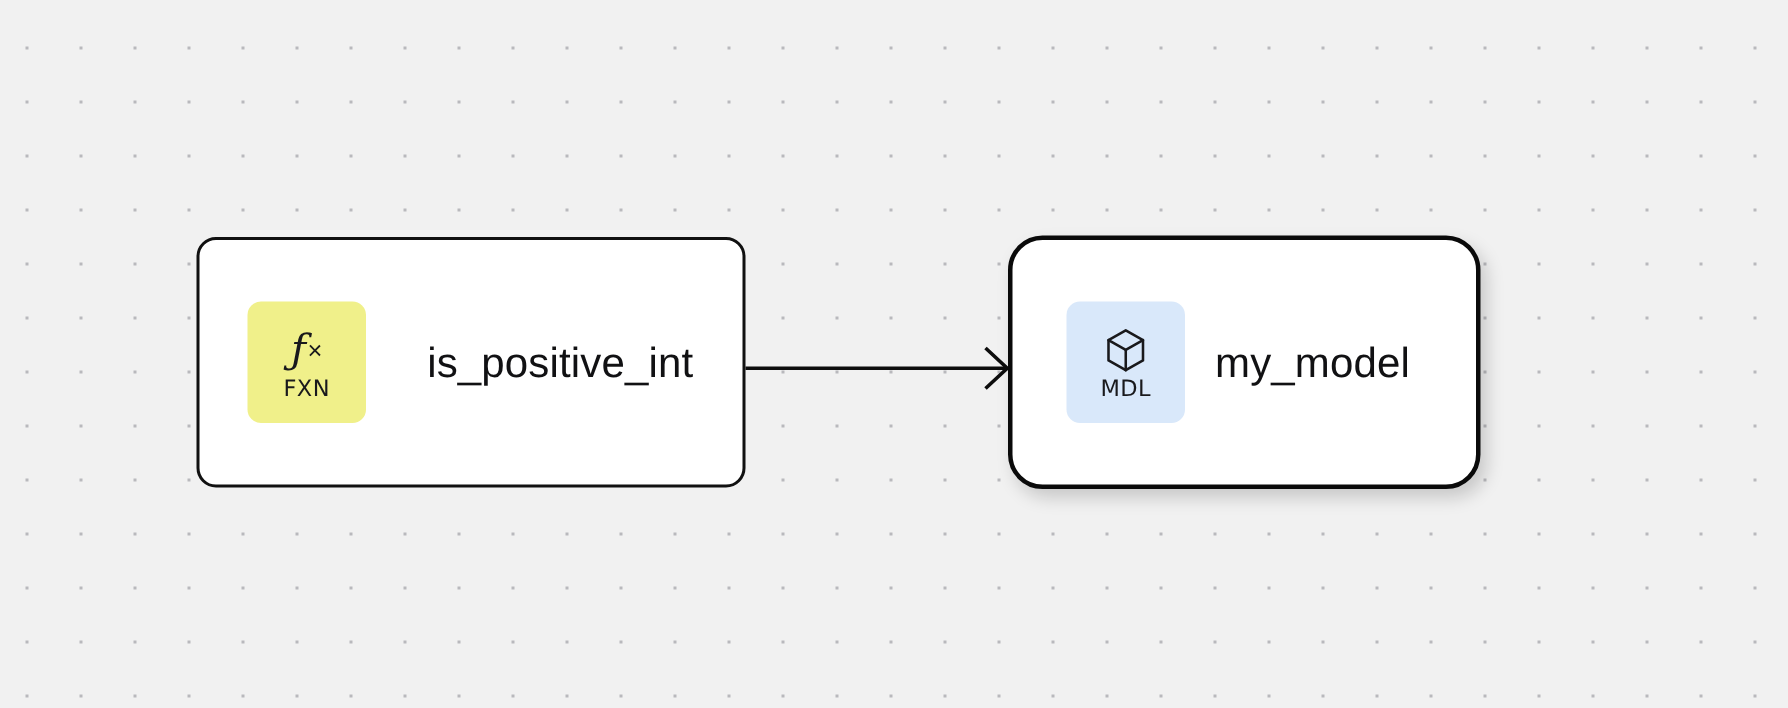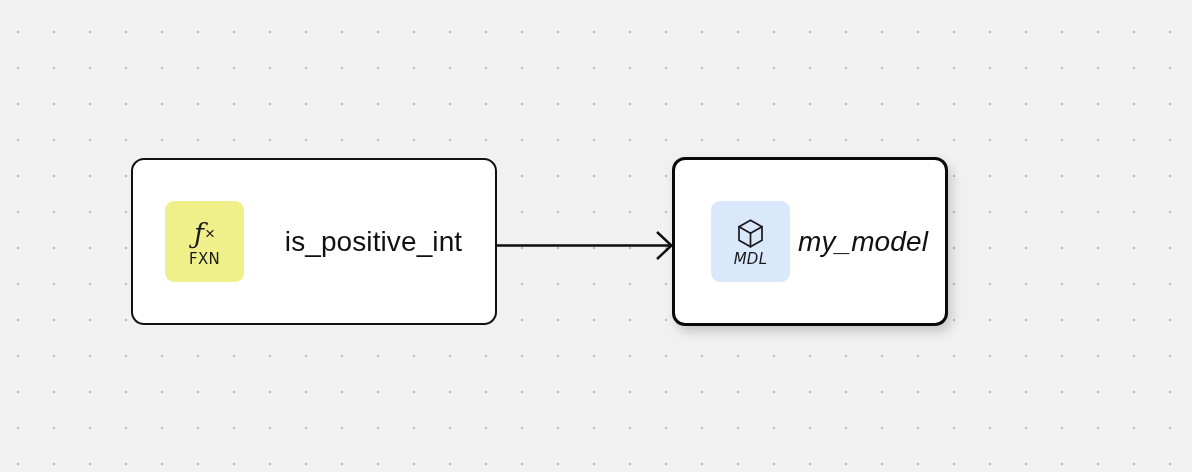--- a/index.html
+++ b/index.html
@@ -51,26 +51,25 @@
     top: 158px;
     width: 366px;
     height: 167px;
     border: 2px solid #111111;
     border-radius: 13px;
   }
 
   .node--mdl {
     left: 672px;
     top: 157px;
-    width: 276px;
+    width: 315px;
     height: 169px;
     border: 3.5px solid #0a0a0a;
-    border-radius: 13px;
+    border-radius: 23px;
     box-shadow: 4px 6px 11px rgba(0, 0, 0, 0.17);
-    font-style: italic;
   }
 
   .node-badge {
     flex: 0 0 auto;
     width: 79px;
     height: 81px;
     border-radius: 9px;
     margin-left: 32px;
     display: flex;
     flex-direction: column;

